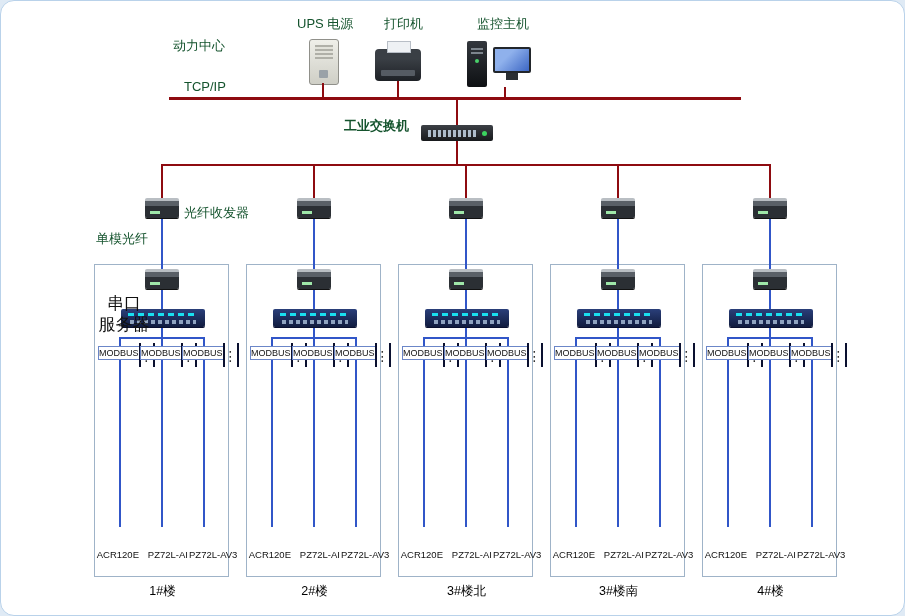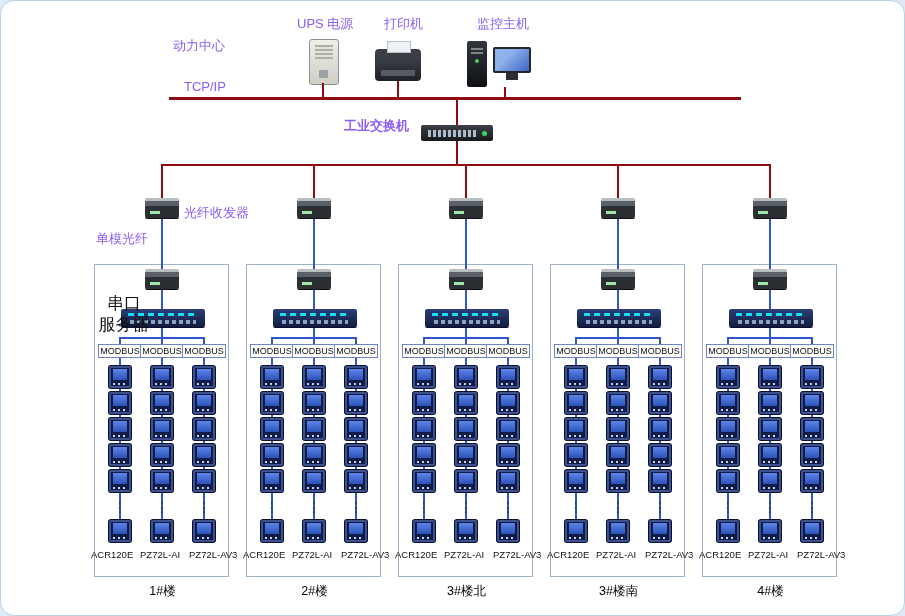--- a/index.html
+++ b/index.html
@@ -5,21 +5,21 @@
   :root{
     --bus-line:#8e0b10;
     --fiber-line:#3156c8;
     --panel-border:#9fb3c8;
     --outer-border:#b9d2ea;
   }
   html,body{margin:0;padding:0;background:#dfeaf5;font-family:"Liberation Sans","DejaVu Sans",sans-serif;}
   #frame{position:relative;width:903px;height:614px;background:#ffffff;border:1px solid var(--outer-border);
          border-radius:14px;overflow:hidden;color:#111;}
   .abs{position:absolute;}
-  .lbl{position:absolute;font-size:13px;color:#8b5cf6;white-space:nowrap;}
+  .lbl{position:absolute;font-size:13px;color:#14532d;white-space:nowrap;}
   .line{position:absolute;}
   .maroon{background:var(--bus-line);}
   .blue{background:var(--fiber-line);}
 
   
   .ups{position:absolute;width:28px;height:44px;background:linear-gradient(180deg,#efefe9,#cfcfc6);
        border:1px solid #90908a;border-radius:3px;}
   .ups::before{content:"";position:absolute;top:5px;left:5px;right:5px;height:14px;
        background:repeating-linear-gradient(0deg,#b0b0a8 0 2px,#e2e2da 2px 4px);}
   .ups::after{content:"";position:absolute;bottom:6px;left:9px;width:9px;height:8px;background:#9aa2a8;border-radius:1px;}
@@ -67,29 +67,29 @@
   .panel .fiber{left:66px;top:-47px;width:2px;height:97px;z-index:0;}
   .panel .inner-tr{left:50px;top:4px;}
   .server-label{display:none;position:absolute;left:2px;top:28px;width:54px;text-align:center;
        font-size:17px;line-height:1.25;z-index:2;}
   .panels > div.panel:nth-of-type(1) .server-label{display:block;}
   .panel .server{left:26px;top:44px;}
   .panel .riser{left:66px;top:62px;width:2px;height:10px;}
   .panel .spreader{left:24px;top:72px;width:86px;height:2px;}
   .panel .colline{top:72px;width:2px;height:190px;}
   .panel .cl1{left:24px;} .panel .cl2{left:66px;} .panel .cl3{left:108px;}
-  .col{position:absolute;top:79px;width:44px;display:flex;flex-direction:column;align-items:center;}
+  .col{position:absolute;top:79px;width:44px;display:flex;flex-direction:row;align-items:center;}
   .col.c1{left:3px;} .col.c2{left:45px;} .col.c3{left:87px;}
   .modbus{width:44px;height:14px;box-sizing:border-box;background:#fff;border:1px solid #6b86c8;
        font-size:9px;line-height:12px;text-align:center;color:#111;margin-bottom:8px;}
   .col .meter{margin-bottom:4px;}
   .dots{height:24px;line-height:22px;font-size:14px;color:#333;text-align:center;}
   .footer{position:absolute;left:-4px;top:284px;width:146px;display:flex;justify-content:space-between;
        font-size:9.5px;color:#111;white-space:nowrap;z-index:2;}
-  .footer span{display:block;width:48px;text-align:left;}
+  .footer span{display:block;width:48px;text-align:right;}
   .bname{position:absolute;left:0;top:318px;width:135px;text-align:center;font-size:12.5px;color:#000000;}
 </style>
 </head>
 <body>
 
 <div id="frame">
 
   <div class="lbl" style="left:172px;top:36px;">动力中心</div>
   <div class="lbl" style="left:296px;top:14px;">UPS 电源</div>
   <div class="lbl" style="left:383px;top:14px;">打印机</div>

